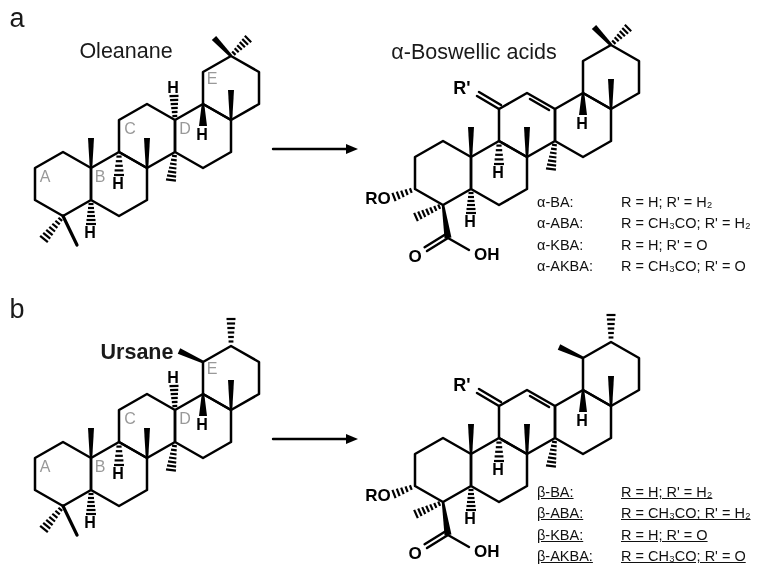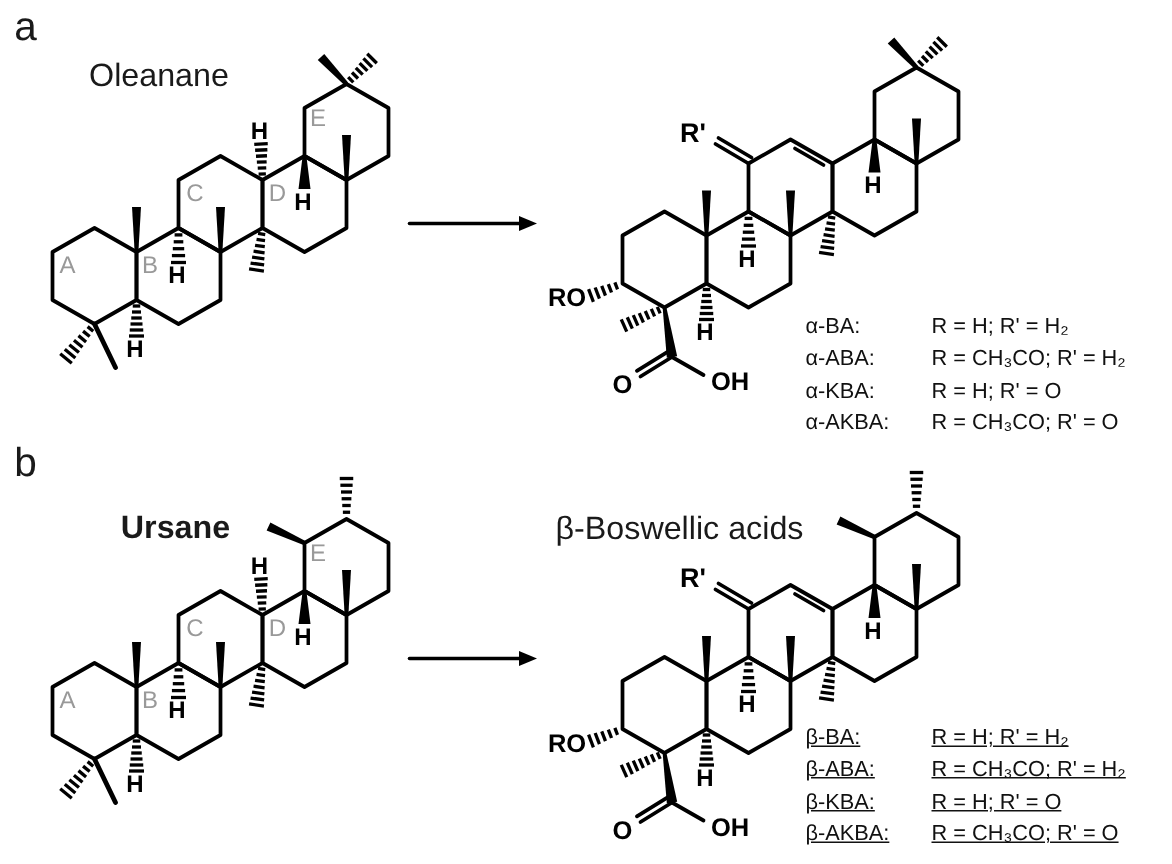--- a/index.html
+++ b/index.html
@@ -1,21 +1,21 @@
 <!DOCTYPE html>
 <html><head>
 <meta charset="utf-8">
 <style>
   html,body{margin:0;padding:0;}
   body{width:781px;height:576px;background:#ffffff;overflow:hidden;
        font-family:"Liberation Sans","DejaVu Sans",sans-serif;}
   .figure{position:relative;width:781px;height:576px;background:#ffffff;}
   .abs{position:absolute;transform:translate(-50%,-50%);white-space:nowrap;color:#1a1a1a;}
   .panel-letter{font-size:27px;font-weight:400;}
-  .struct-title{font-size:21.5px;font-weight:400;}
+  .struct-title{font-size:21.5px;font-weight:400;margin-left:20px;}
   .clist{position:absolute;font-size:14.5px;line-height:21.4px;color:#111;}
   .crow{display:flex;}
   .cname{width:84px;}
   .cdef{}
   svg{position:absolute;left:0;top:0;}
   svg text{font-family:"Liberation Sans","DejaVu Sans",sans-serif;}
 </style>
 </head>
 <body>
 
@@ -269,26 +269,26 @@
         <polygon points="346,144 358,149 346,154" fill="#000000"></polygon>
       </g>
       <g>
         <line x1="273" y1="439" x2="346" y2="439" stroke="#000000" stroke-width="2.4" stroke-linecap="round"></line>
         <polygon points="346,434 358,439 346,444" fill="#000000"></polygon>
       </g>
     </svg>
 
   <div class="abs panel-letter" style="left:17px;top:18px;">a</div>
   <div class="abs struct-title" style="left:106px;top:51px;">Oleanane</div>
+  <div class="abs struct-title" style="left:454px;top:52px;">α-Boswellic acids</div>
 
   <div class="abs panel-letter" style="left:17px;top:309px;">b</div>
   <div class="abs struct-title" style="left:117px;top:352px;font-weight:bold;">Ursane</div>
-  <div class="abs struct-title" style="left:453px;top:353px;">β-Boswellic acids</div>
-
-  <div class="clist" style="left:537px;top:208px;">
+
+  <div class="clist" style="left:537px;top:192px;">
     <div class="crow">
       <span class="cname">α-BA:</span>
       <span class="cdef">R = H; R' = H₂</span>
     </div>
     <div class="crow">
       <span class="cname">α-ABA:</span>
       <span class="cdef">R = CH₃CO; R' = H₂</span>
     </div>
     <div class="crow">
       <span class="cname">α-KBA:</span>

